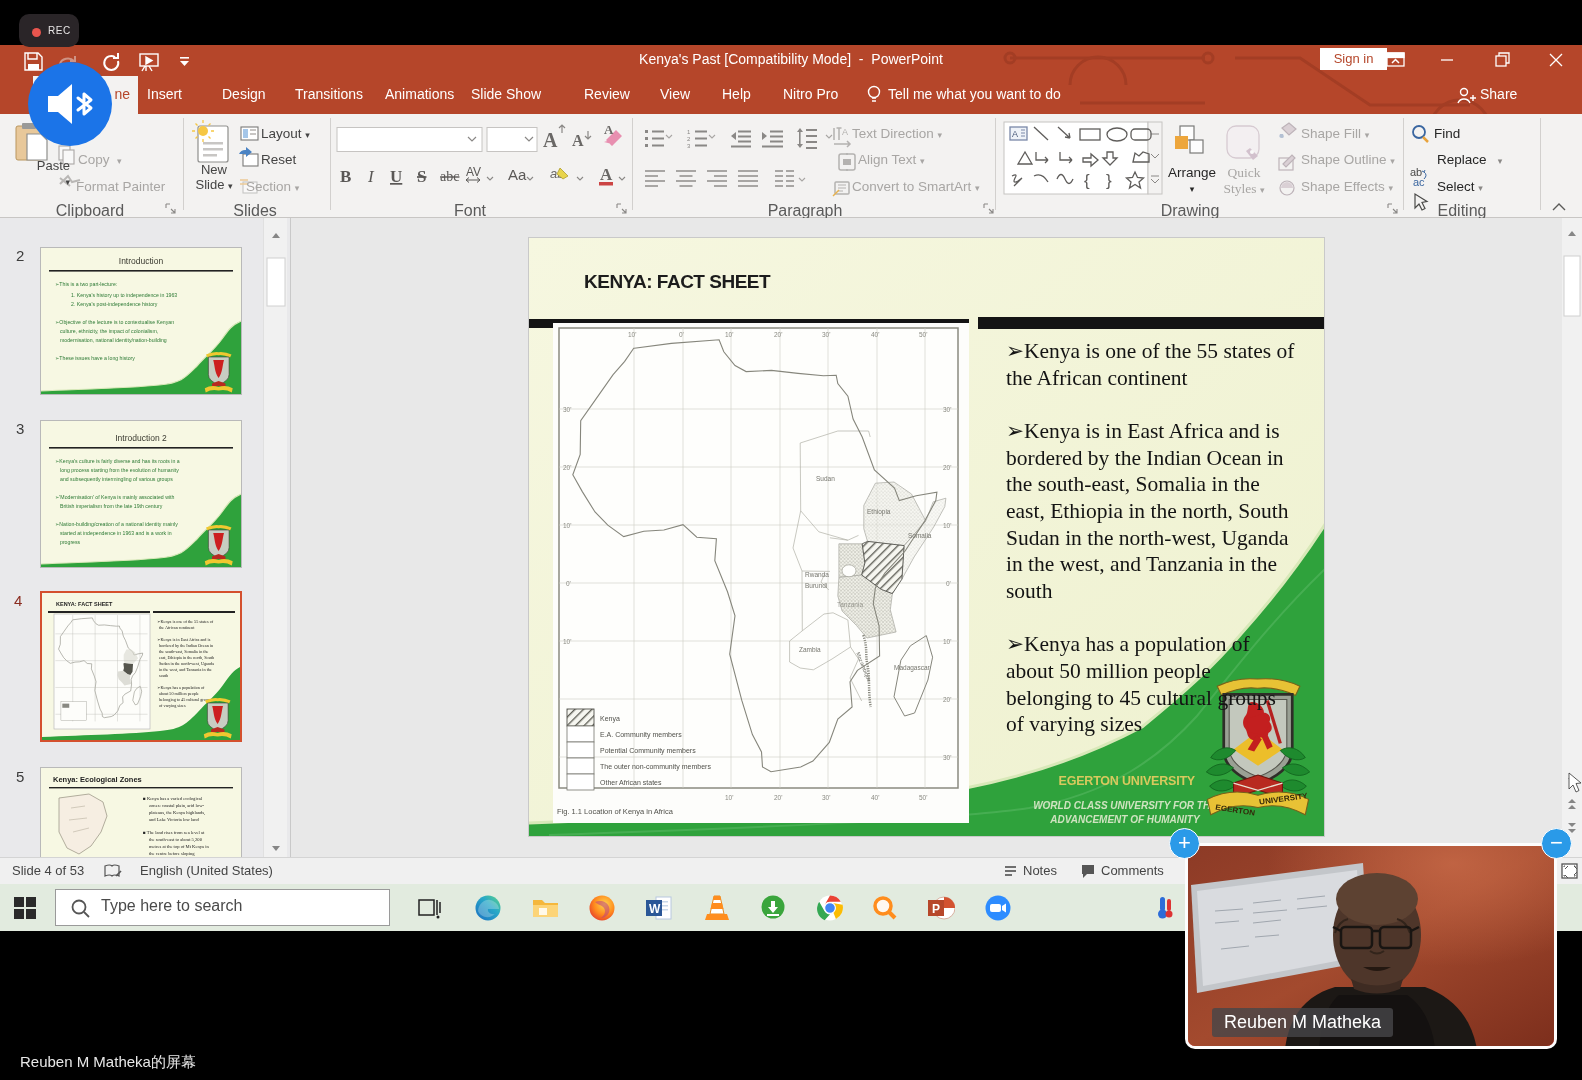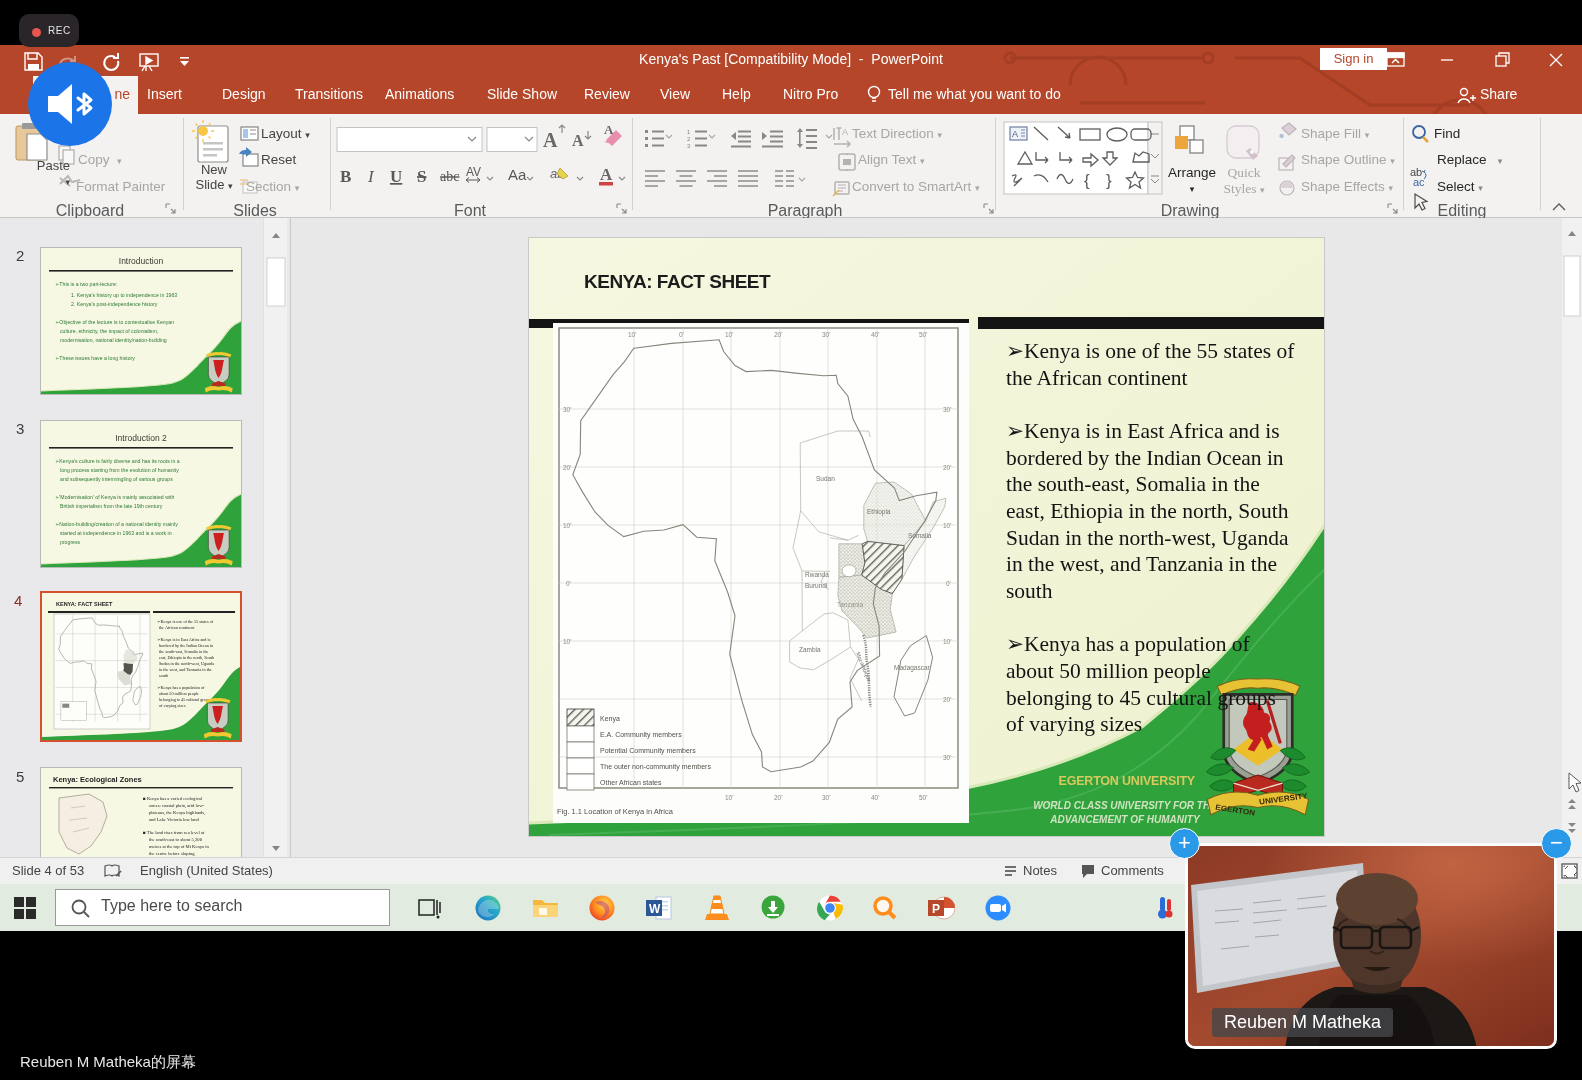--- a/index.html
+++ b/index.html
@@ -139,21 +139,21 @@
     </g>
   </svg>
 
   <div id="hometab" class="abs">
       <span style="position:absolute;right:8px;top:0;">ne</span>
     </div>
   <div class="tab abs" style="left:147px;">Insert</div>
   <div class="tab abs" style="left:222px;">Design</div>
   <div class="tab abs" style="left:295px;">Transitions</div>
   <div class="tab abs" style="left:385px;">Animations</div>
-  <div class="tab abs" style="left:487px;">Slide Show</div>
+  <div class="tab abs" style="left:471px;">Slide Show</div>
   <div class="tab abs" style="left:584px;">Review</div>
   <div class="tab abs" style="left:660px;">View</div>
   <div class="tab abs" style="left:722px;">Help</div>
   <div class="tab abs" style="left:783px;">Nitro Pro</div>
   <div class="tab abs" style="left:888px;">Tell me what you want to do</div>
   <svg class="abs" style="left:866px;top:84px;" width="18" height="22">
     <g stroke="#fff" stroke-width="1.4" fill="none">
       <circle cx="8" cy="8" r="5.5"></circle>
         <path d="M6 14 h4 m-4 3 h4"></path>
     </g>

